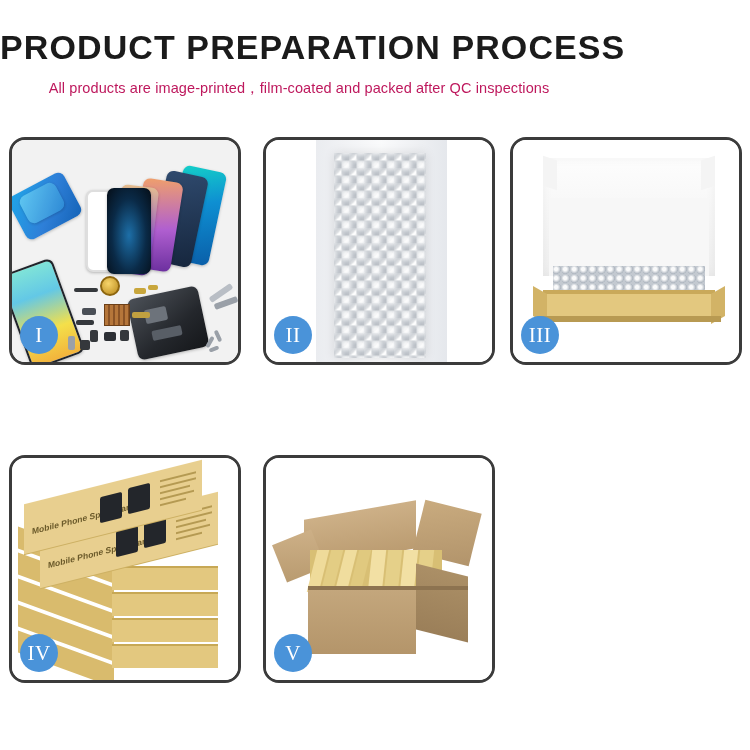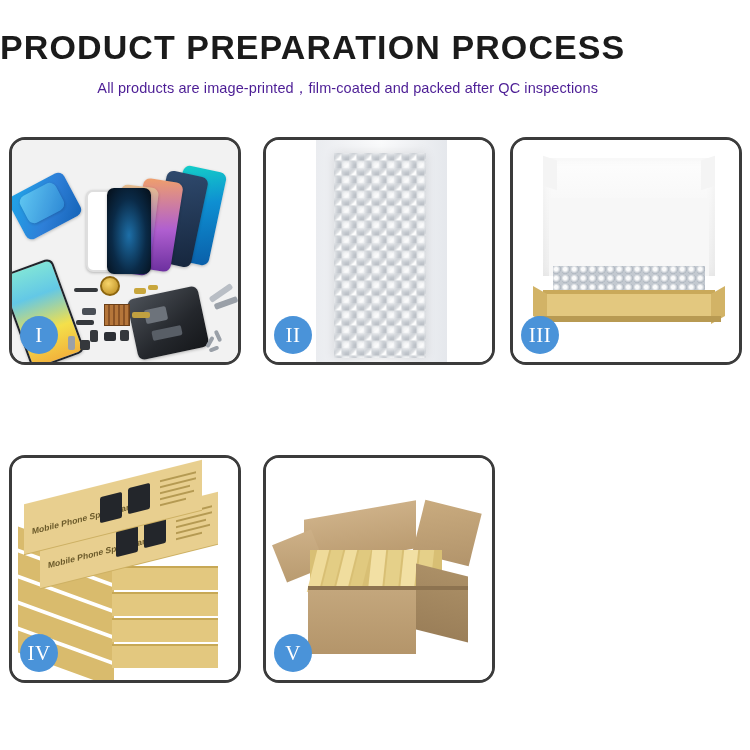--- a/index.html
+++ b/index.html
@@ -14,35 +14,35 @@
     position: relative;
     width: 750px; height: 750px;
     background: #ffffff;
   }
 
   
   .header {
     position: absolute;
     left: 0; top: 26px;
     width: 598px;
-    text-align: right;
+    text-align: center;
   }
   .title {
     font-size: 34px;
     font-weight: bold;
     letter-spacing: 1.1px;
     color: #1b1b1b;
     line-height: 42px;
     white-space: nowrap;
     margin: 0;
   }
   .subtitle {
     font-size: 14.5px;
     font-weight: normal;
-    color: #4c1d95;
+    color: #be185d;
     line-height: 22px;
     margin: 9px 0 0 0;
     letter-spacing: 0.1px;
     white-space: nowrap;
   }
 
   
   .grid {
     position: absolute;
     left: 9px; top: 137px;

